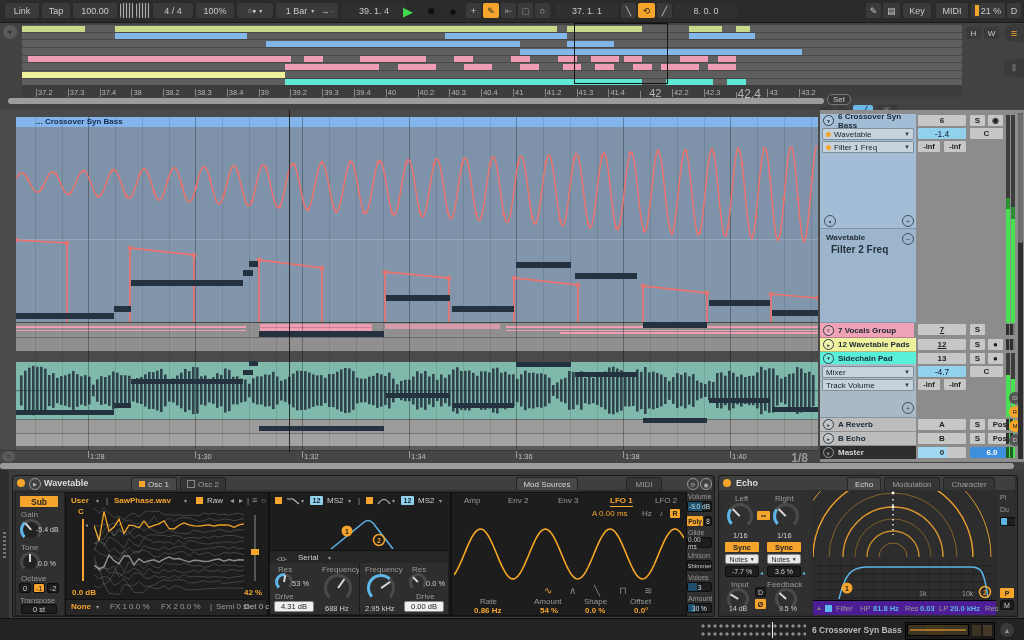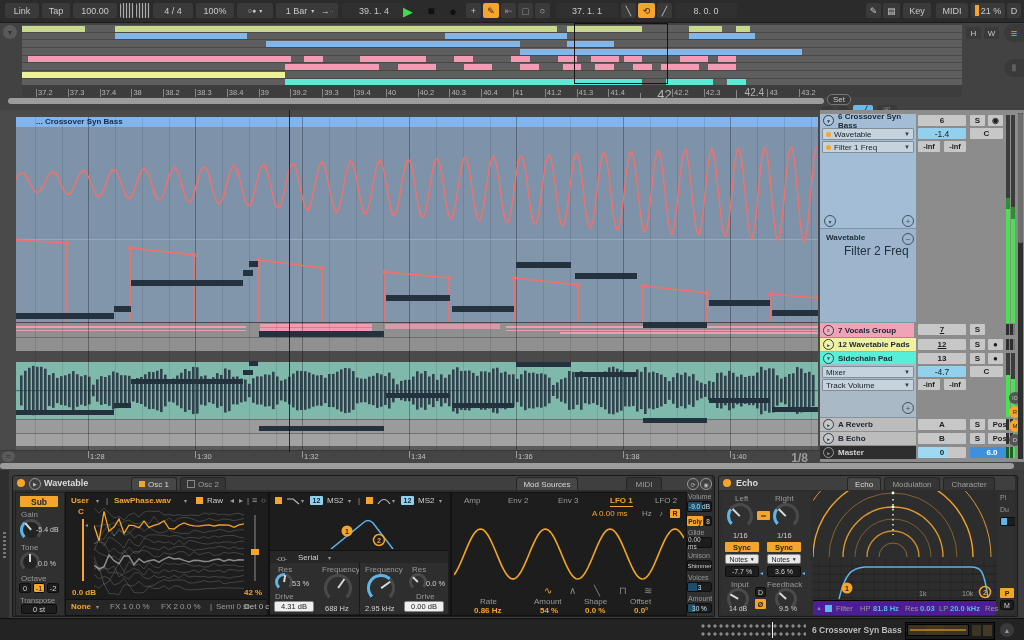--- a/index.html
+++ b/index.html
@@ -137,24 +137,24 @@
       <div class="a" style="left:300.2px;top:2px"><span style="display:inline-block;width:1px;height:8px;background:#888;vertical-align:middle"></span><span style="font-size:7.5px;color:#b5b5b5;margin-left:1px">39.3</span></div>
       <div class="a" style="left:332px;top:2px"><span style="display:inline-block;width:1px;height:8px;background:#888;vertical-align:middle"></span><span style="font-size:7.5px;color:#b5b5b5;margin-left:1px">39.4</span></div>
       <div class="a" style="left:363.8px;top:2px"><span style="display:inline-block;width:1px;height:8px;background:#888;vertical-align:middle"></span><span style="font-size:7.5px;color:#b5b5b5;margin-left:1px">40</span></div>
       <div class="a" style="left:395.6px;top:2px"><span style="display:inline-block;width:1px;height:8px;background:#888;vertical-align:middle"></span><span style="font-size:7.5px;color:#b5b5b5;margin-left:1px">40.2</span></div>
       <div class="a" style="left:427.40000000000003px;top:2px"><span style="display:inline-block;width:1px;height:8px;background:#888;vertical-align:middle"></span><span style="font-size:7.5px;color:#b5b5b5;margin-left:1px">40.3</span></div>
       <div class="a" style="left:459.2px;top:2px"><span style="display:inline-block;width:1px;height:8px;background:#888;vertical-align:middle"></span><span style="font-size:7.5px;color:#b5b5b5;margin-left:1px">40.4</span></div>
       <div class="a" style="left:491px;top:2px"><span style="display:inline-block;width:1px;height:8px;background:#888;vertical-align:middle"></span><span style="font-size:7.5px;color:#b5b5b5;margin-left:1px">41</span></div>
       <div class="a" style="left:522.8px;top:2px"><span style="display:inline-block;width:1px;height:8px;background:#888;vertical-align:middle"></span><span style="font-size:7.5px;color:#b5b5b5;margin-left:1px">41.2</span></div>
       <div class="a" style="left:554.6px;top:2px"><span style="display:inline-block;width:1px;height:8px;background:#888;vertical-align:middle"></span><span style="font-size:7.5px;color:#b5b5b5;margin-left:1px">41.3</span></div>
       <div class="a" style="left:586.4px;top:2px"><span style="display:inline-block;width:1px;height:8px;background:#888;vertical-align:middle"></span><span style="font-size:7.5px;color:#b5b5b5;margin-left:1px">41.4</span></div>
-      <div class="a" style="left:618.2px;top:2px"><span style="display:inline-block;width:1px;height:8px;background:#888;vertical-align:middle"></span><span style="font-size:13px;color:#b5b5b5;margin-left:16px">42</span></div>
+      <div class="a" style="left:618.2px;top:2px"><span style="display:inline-block;width:1px;height:8px;background:#888;vertical-align:middle"></span><span style="font-size:11px;color:#b5b5b5;margin-left:8px">42</span></div>
       <div class="a" style="left:650px;top:2px"><span style="display:inline-block;width:1px;height:8px;background:#888;vertical-align:middle"></span><span style="font-size:7.5px;color:#b5b5b5;margin-left:1px">42.2</span></div>
       <div class="a" style="left:681.8000000000001px;top:2px"><span style="display:inline-block;width:1px;height:8px;background:#888;vertical-align:middle"></span><span style="font-size:7.5px;color:#b5b5b5;margin-left:1px">42.3</span></div>
-      <div class="a" style="left:713.6px;top:2px"><span style="display:inline-block;width:1px;height:8px;background:#888;vertical-align:middle"></span><span style="font-size:10px;color:#b5b5b5;margin-left:8px">42.4</span></div>
+      <div class="a" style="left:713.6px;top:2px"><span style="display:inline-block;width:1px;height:8px;background:#888;vertical-align:middle"></span><span style="font-size:12px;color:#b5b5b5;margin-left:1px">42.4</span></div>
       <div class="a" style="left:745.4px;top:2px"><span style="display:inline-block;width:1px;height:8px;background:#888;vertical-align:middle"></span><span style="font-size:7.5px;color:#b5b5b5;margin-left:1px">43</span></div>
       <div class="a" style="left:777.2px;top:2px"><span style="display:inline-block;width:1px;height:8px;background:#888;vertical-align:middle"></span><span style="font-size:7.5px;color:#b5b5b5;margin-left:1px">43.2</span></div>
     </div>
   <div class="a" style="left:8px;top:98px;width:816px;height:6px;background:#9c9c9c;border-radius:3px"></div>
   <div class="b" style="left:827px;top:94px;width:24px;height:11px;border-radius:5px;border:1px solid #777;font-size:8px">Set</div>
   <div class="b" style="left:821px;top:106px;width:13px;height:10px;border-radius:5px;font-size:6px">◂</div>
   <div class="b" style="left:836px;top:106px;width:13px;height:10px;border-radius:5px;font-size:6px">▸</div>
   <div class="b" style="left:853px;top:105px;width:20px;height:12px;background:#6cb8e8;color:#123">◦╱</div>
   <div class="b" style="left:877px;top:105px;width:20px;height:12px;color:#bbb">⚿</div>
 
@@ -559,21 +559,21 @@
           <span class="dot"></span>
           <span>Filter 1 Freq</span>
           <span class="arw">▼</span>
         </div>
       <div class="a" style="left:4px;top:101px;width:10px;height:10px;border:1px solid #41525f;border-radius:50%;color:#41525f;font-size:6px;display:flex;align-items:center;justify-content:center">▾</div>
       <div class="a" style="left:82px;top:101px;width:10px;height:10px;border:1px solid #41525f;border-radius:50%;color:#41525f;font-size:8px;display:flex;align-items:center;justify-content:center">+</div>
     </div>
 
     <div class="a" style="left:0;top:119px;width:96px;height:93px;background:#9db5cc;border-bottom:1px solid #7d94a9">
       <div class="a" style="left:6px;top:4px;color:#22303c;font-size:8px;font-weight:bold">Wavetable</div>
-      <div class="a" style="left:24px;top:15px;color:#22303c;font-size:12px;font-weight:normal">Filter 2 Freq</div>
+      <div class="a" style="left:11px;top:15px;color:#22303c;font-size:10px;font-weight:bold">Filter 2 Freq</div>
       <div class="a" style="left:82px;top:4px;width:10px;height:10px;border:1px solid #41525f;border-radius:50%;color:#41525f;font-size:8px;display:flex;align-items:center;justify-content:center">−</div>
     </div>
 
     <div class="a" style="left:0;top:213px;width:94px;height:14px;background:#f0a2b6;border-bottom:1px solid #b97d8d">
       <div class="tname" style="left:0;top:0;width:96px;height:14px">
           <span class="circ">≡</span>
           <span style="font-size:8px">7 Vocals Group</span>
         </div>
     </div>
 

